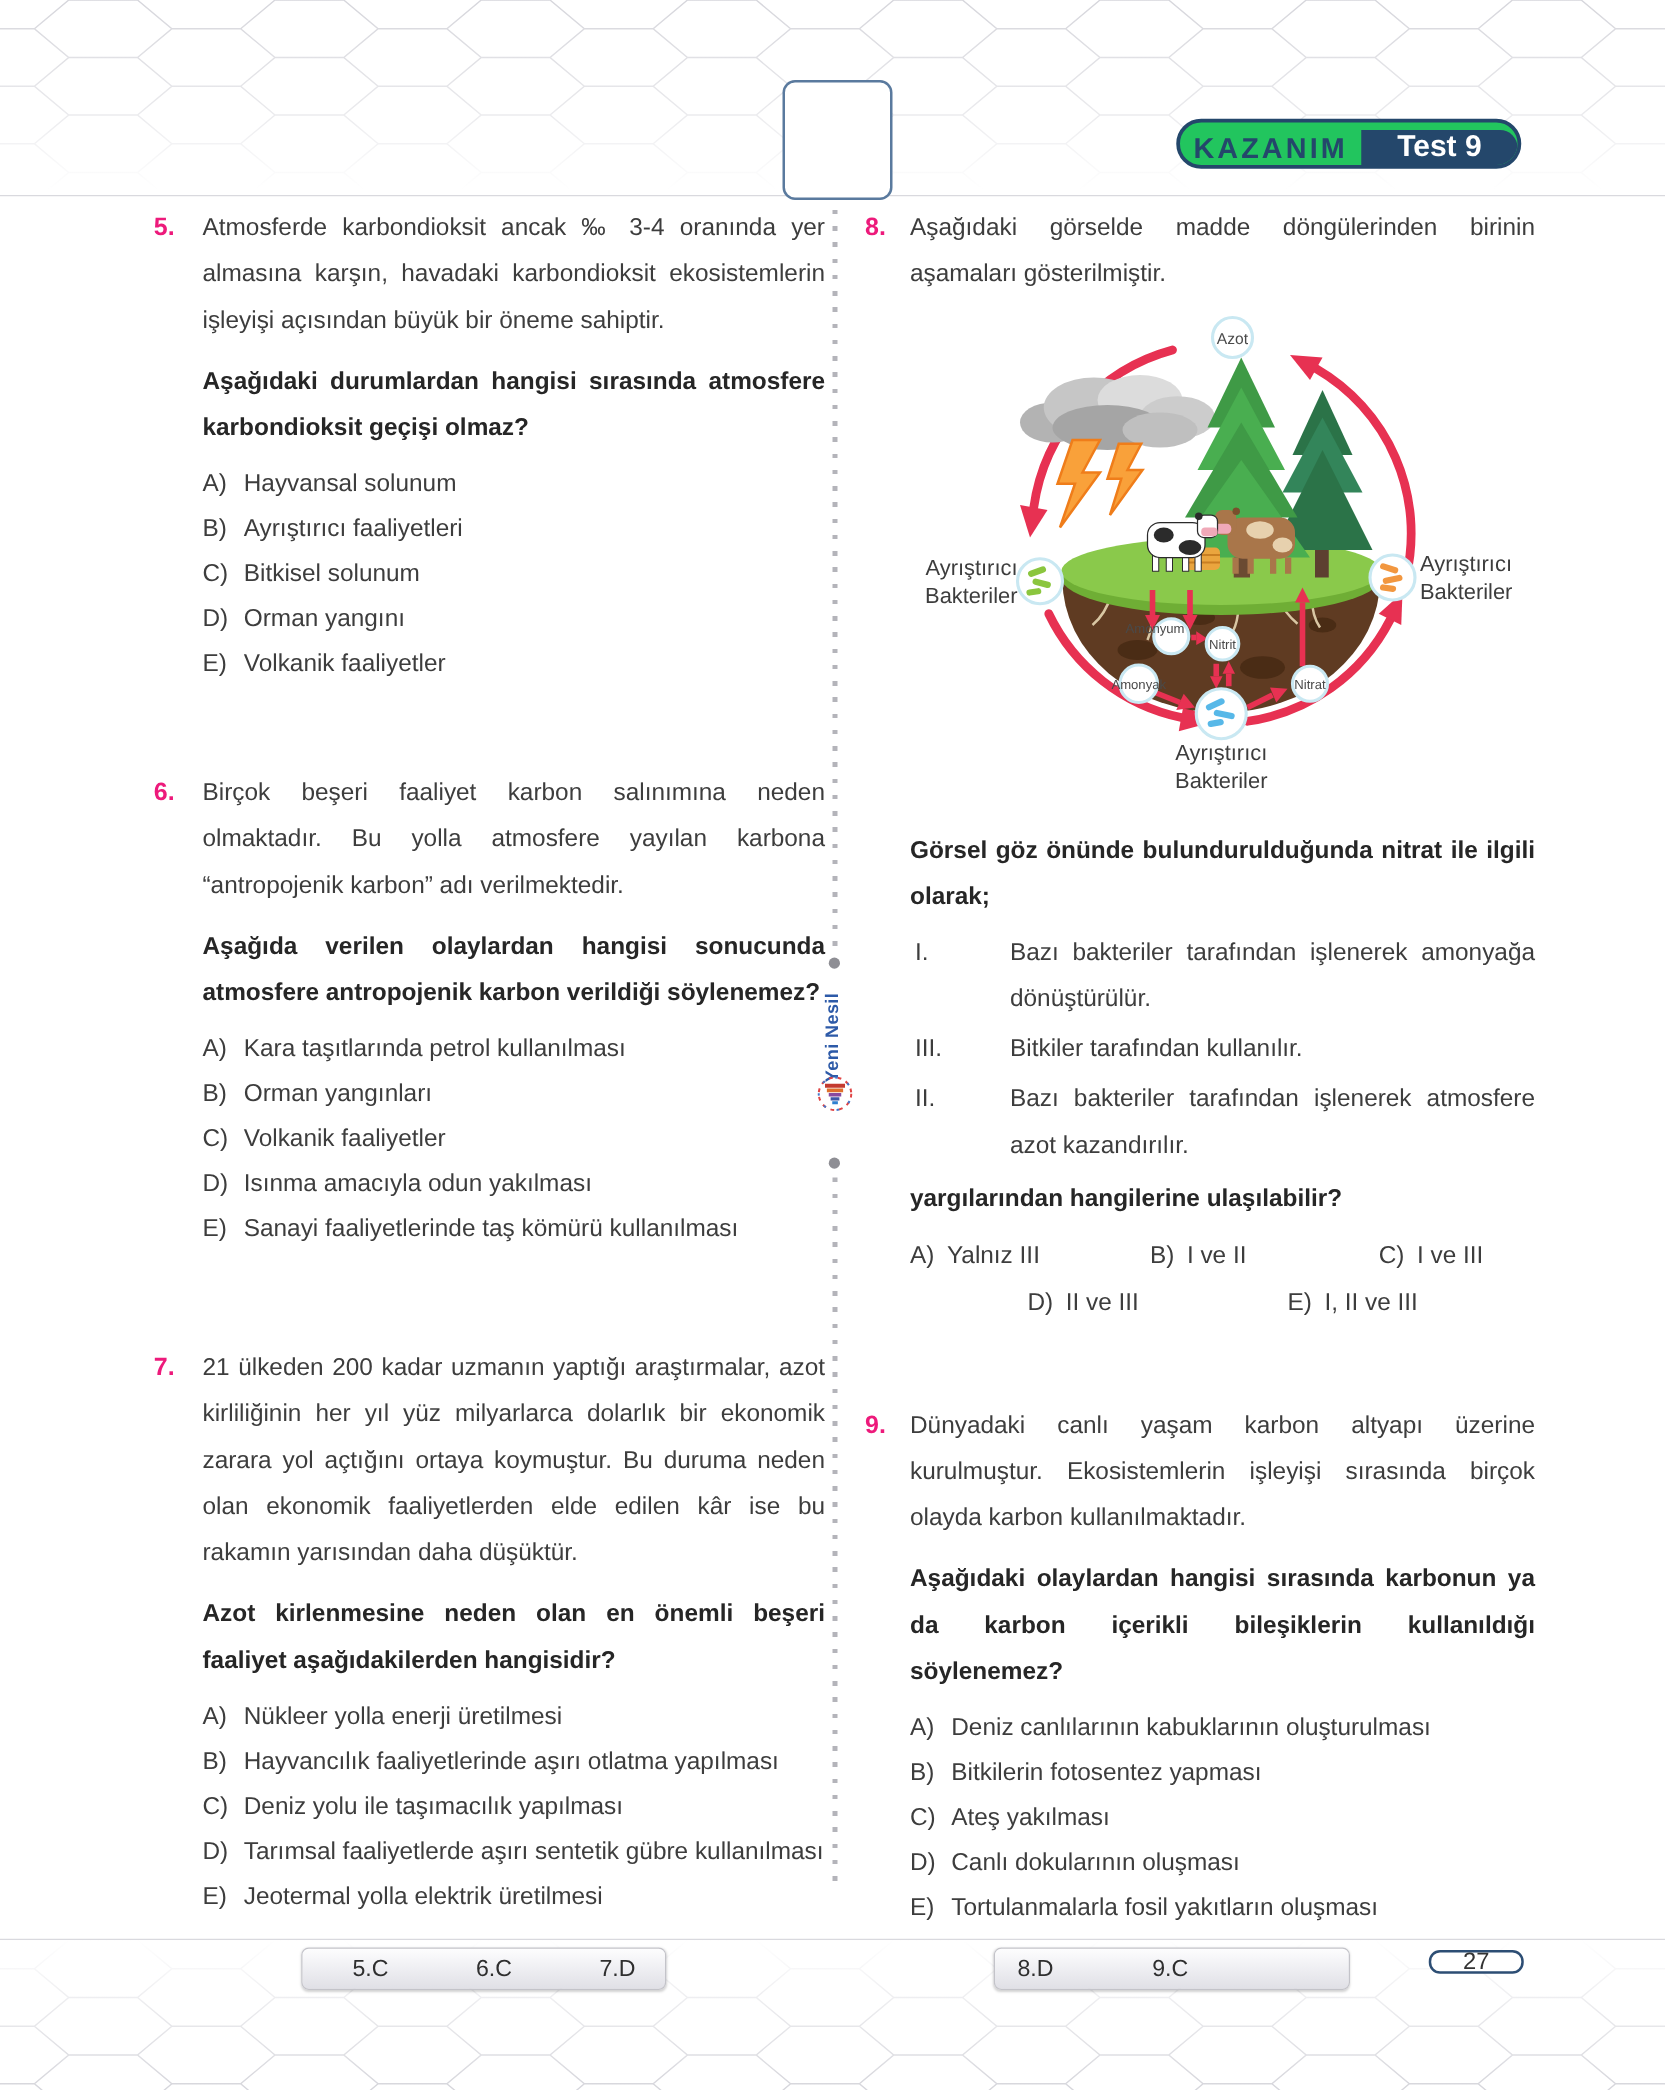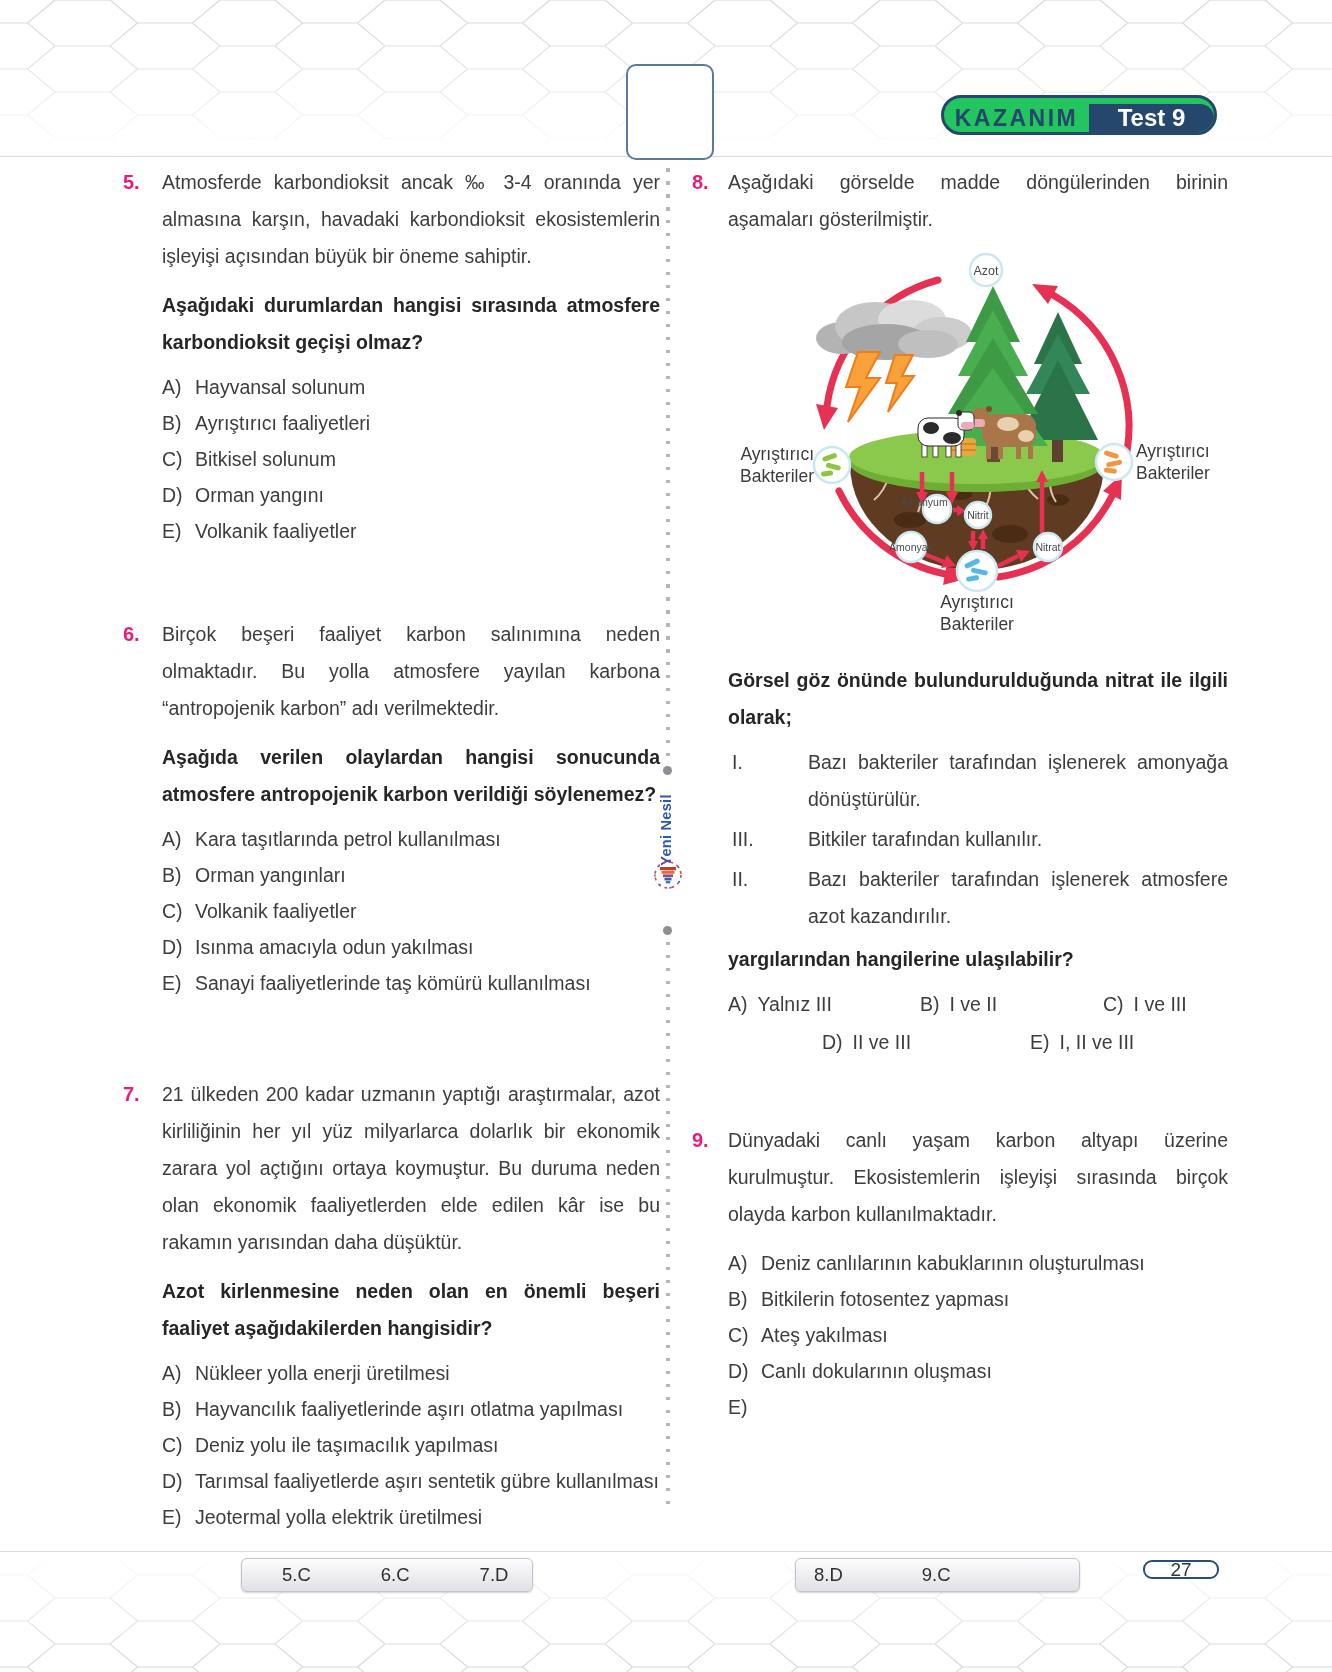--- a/index.html
+++ b/index.html
@@ -385,39 +385,41 @@
             <span>I, II ve III</span>
           </span>
       </div>
     </div>
   </div>
 
   <div id="q9" class="qblock">
     <div class="qnum r">9.</div>
     <div class="qc">
       <p class="qbody">Dünyadaki canlı yaşam karbon altyapı üzerine kurulmuştur. Ekosistemlerin işleyişi sırasında birçok olayda karbon kullanılmaktadır.</p>
+      <p class="qstem"><span>Aşağıdaki olaylardan hangisi sırasında karbonun ya da karbon içerikli bileşiklerin kullanıldığı </span><span class="ul">söylenemez</span><span>?</span></p>
       <div class="opts">
         <div class="opt">
             <span class="olet">A)</span>
             <span>Deniz canlılarının kabuklarının oluşturulması</span>
           </div>
         <div class="opt">
             <span class="olet">B)</span>
             <span>Bitkilerin fotosentez yapması</span>
           </div>
         <div class="opt">
             <span class="olet">C)</span>
             <span>Ateş yakılması</span>
           </div>
         <div class="opt">
             <span class="olet">D)</span>
             <span>Canlı dokularının oluşması</span>
           </div>
         <div class="opt">
             <span class="olet">E)</span>
+            <span>Tortulanmalarla fosil yakıtların oluşması</span>
           </div>
       </div>
     </div>
   </div>
 
   <div id="ansL" class="ans">
     <span>5.C</span>
     <span>6.C</span>
     <span>7.D</span>
   </div>

